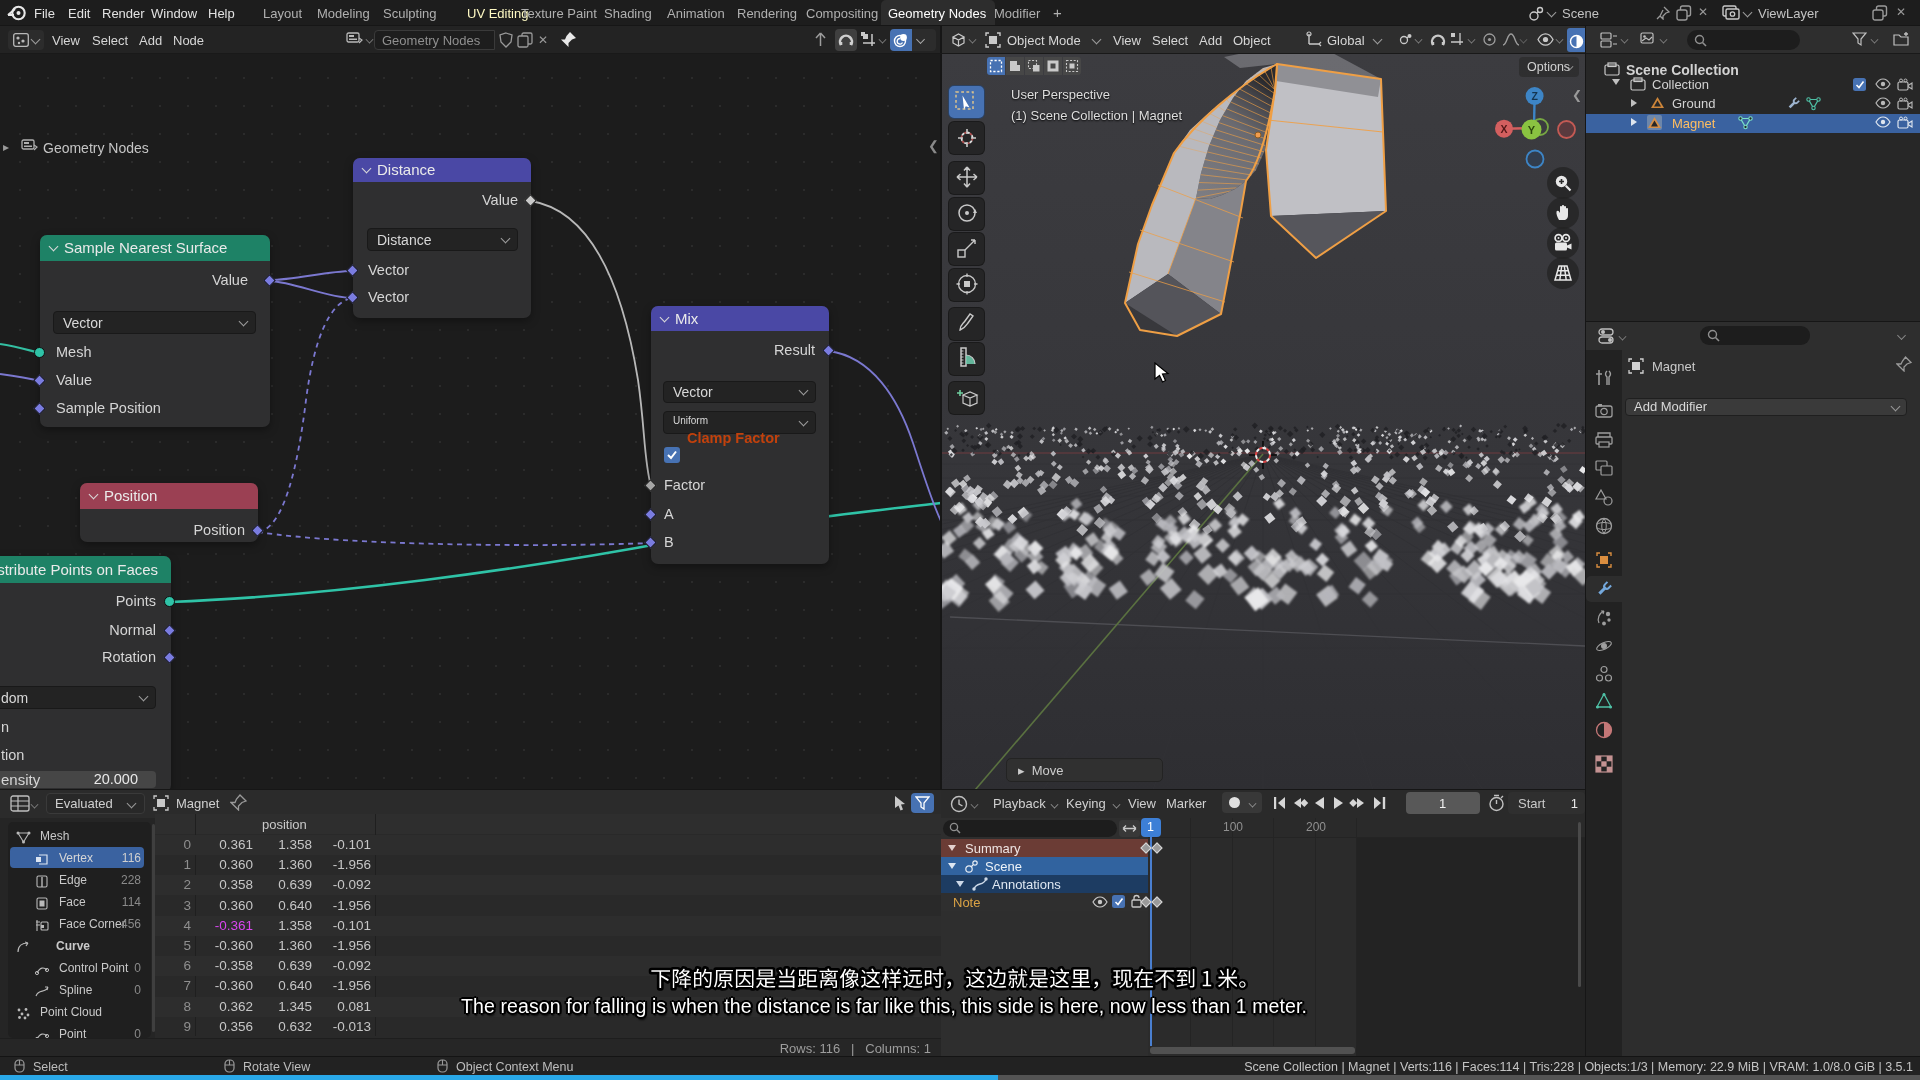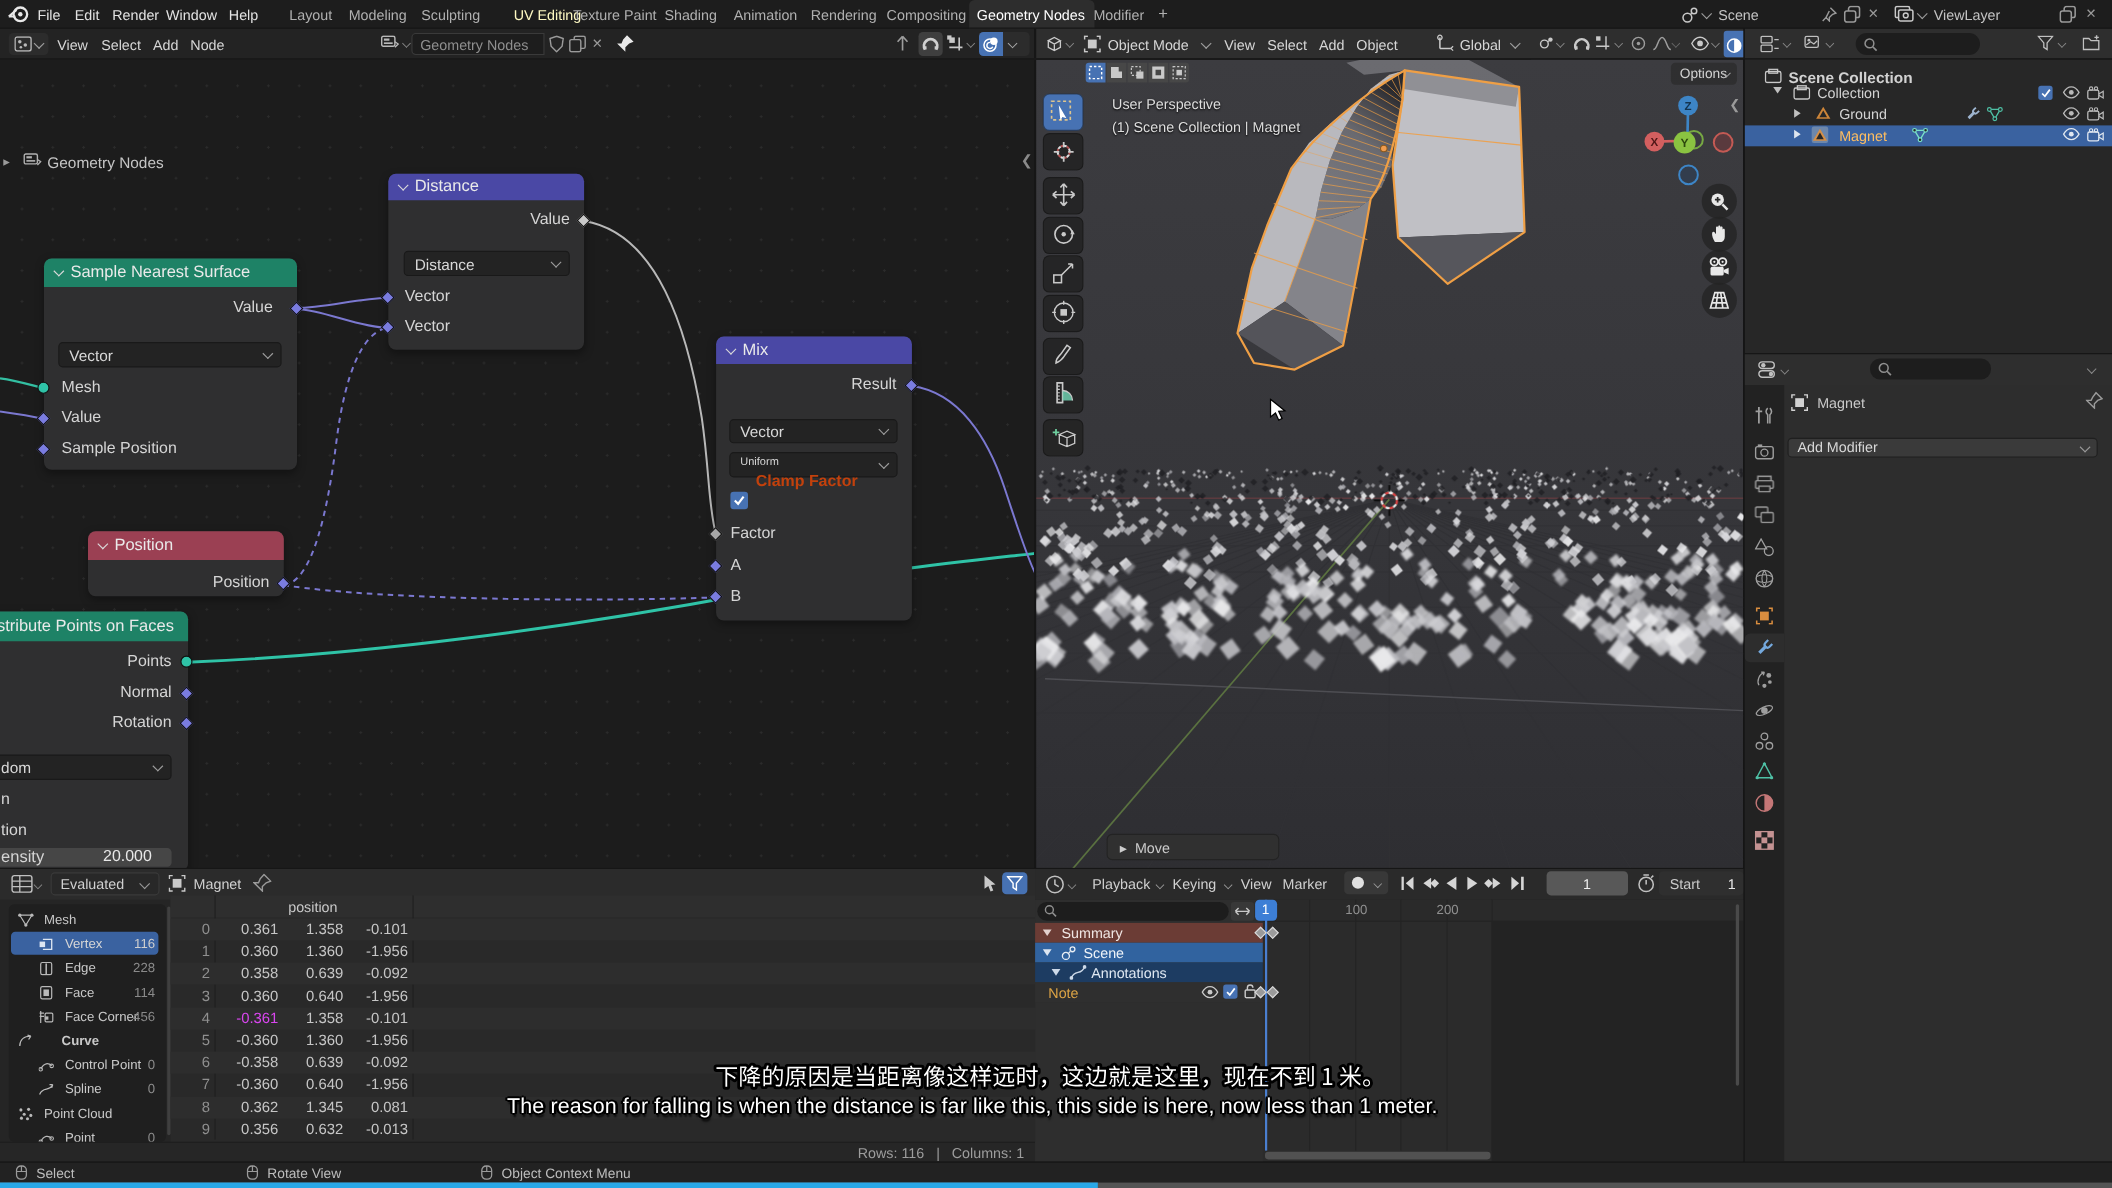--- a/index.html
+++ b/index.html
@@ -1886,20 +1886,21 @@
 <svg class="abs" style="left:224px;top:1059px" width="11" height="14" viewBox="0 0 11 14">
       <rect x="1" y="1" width="9" height="12" rx="4" fill="none" stroke="#9a9a9a" stroke-width="1.2"></rect>
       <path d="M5.5,1 L5.5,6 M1,6 L10,6" stroke="#9a9a9a" stroke-width="1.1"></path>
     </svg>
 <div class="txt" style="left:243px;top:1060px;font-size:12.5px;color:#bdbdbd;font-weight:normal;">Rotate View</div>
 <svg class="abs" style="left:437px;top:1059px" width="11" height="14" viewBox="0 0 11 14">
       <rect x="1" y="1" width="9" height="12" rx="4" fill="none" stroke="#9a9a9a" stroke-width="1.2"></rect>
       <path d="M5.5,1 L5.5,6 M1,6 L10,6" stroke="#9a9a9a" stroke-width="1.1"></path>
     </svg>
 <div class="txt" style="left:456px;top:1060px;font-size:12.5px;color:#bdbdbd;font-weight:normal;">Object Context Menu</div>
+<div class="txt" style="right:7px;top:1060px;font-size:12.5px;color:#c4c4c4;">Scene Collection | Magnet | Verts:116 | Faces:114 | Tris:228 | Objects:1/3 | Memory: 22.9 MiB | VRAM: 1.0/8.0 GiB | 3.5.1</div>
 <div class="abs" style="left:0px;top:1075px;width:1920px;height:5px;background:#545454;"></div>
 <div class="abs" style="left:0px;top:1075px;width:998px;height:5px;background:#29a8e8;"></div>
 <svg class="abs" style="left:641.3px;top:961.6px" width="627" height="33" viewBox="0 0 29857 1571">
       <g transform="translate(438,1160) scale(1,-1)" fill="#ffffff" stroke="#000000" stroke-width="248" stroke-linejoin="round" paint-order="stroke">
         <path transform="translate(0,0)" d="M55 766V691H441V-79H520V451C635 389 769 306 839 250L892 318C812 379 653 469 534 527L520 511V691H946V766Z"></path>
         <path transform="translate(1000,0)" d="M784 692C753 647 711 607 663 573C618 605 581 642 553 683L561 692ZM581 840C540 765 465 674 361 607C377 596 399 572 410 556C447 582 480 609 509 638C537 601 569 567 606 536C528 491 438 458 348 438C361 423 379 396 386 378C484 403 580 441 664 493C739 444 826 408 920 387C930 406 950 434 966 448C878 465 794 495 723 534C792 588 849 653 886 733L839 756L827 753H609C626 777 642 802 656 826ZM411 342V276H643V140H474L502 238L434 247C421 191 400 121 382 74H643V-80H716V74H943V140H716V276H912V342H716V419H643V342ZM78 799V-78H145V731H279C254 664 222 576 189 505C270 425 291 357 292 302C292 270 286 242 268 232C260 225 248 223 234 222C217 221 195 221 170 224C182 204 189 176 190 157C214 156 240 156 262 159C284 161 302 167 317 177C346 198 359 241 359 295C359 358 340 430 259 513C297 593 337 690 369 772L320 802L309 799Z"></path>
         <path transform="translate(2000,0)" d="M552 423C607 350 675 250 705 189L769 229C736 288 667 385 610 456ZM240 842C232 794 215 728 199 679H87V-54H156V25H435V679H268C285 722 304 778 321 828ZM156 612H366V401H156ZM156 93V335H366V93ZM598 844C566 706 512 568 443 479C461 469 492 448 506 436C540 484 572 545 600 613H856C844 212 828 58 796 24C784 10 773 7 753 7C730 7 670 8 604 13C618 -6 627 -38 629 -59C685 -62 744 -64 778 -61C814 -57 836 -49 859 -19C899 30 913 185 928 644C929 654 929 682 929 682H627C643 729 658 779 670 828Z"></path>
         <path transform="translate(3000,0)" d="M369 402H788V308H369ZM369 552H788V459H369ZM699 165C759 100 838 11 876 -42L940 -4C899 48 818 135 758 197ZM371 199C326 132 260 56 200 4C219 -6 250 -26 264 -37C320 17 390 102 442 175ZM131 785V501C131 347 123 132 35 -21C53 -28 85 -48 99 -60C192 101 205 338 205 501V715H943V785ZM530 704C522 678 507 642 492 611H295V248H541V4C541 -8 537 -13 521 -13C506 -14 455 -14 396 -12C405 -32 416 -59 419 -79C496 -79 545 -79 576 -68C605 -57 614 -36 614 3V248H864V611H573C588 636 603 664 617 691Z"></path>
         <path transform="translate(4000,0)" d="M473 688C471 631 469 576 463 525H212V456H454C430 309 370 193 213 125C229 113 251 85 260 66C393 128 463 221 501 338C591 252 686 146 734 76L788 121C733 199 621 318 518 405L528 456H788V525H536C541 577 544 631 546 688ZM82 799V-79H153V-30H847V-79H920V799ZM153 34V731H847V34Z"></path>
         <path transform="translate(5000,0)" d="M236 607H757V525H236ZM236 742H757V661H236ZM164 799V468H833V799ZM231 299C205 153 141 40 35 -29C52 -40 81 -68 92 -81C158 -34 210 30 248 109C330 -29 459 -60 661 -60H935C939 -39 951 -6 963 12C911 11 702 10 664 11C622 11 582 12 546 16V154H878V220H546V332H943V399H59V332H471V29C384 51 320 98 281 190C291 221 299 254 306 289Z"></path>

